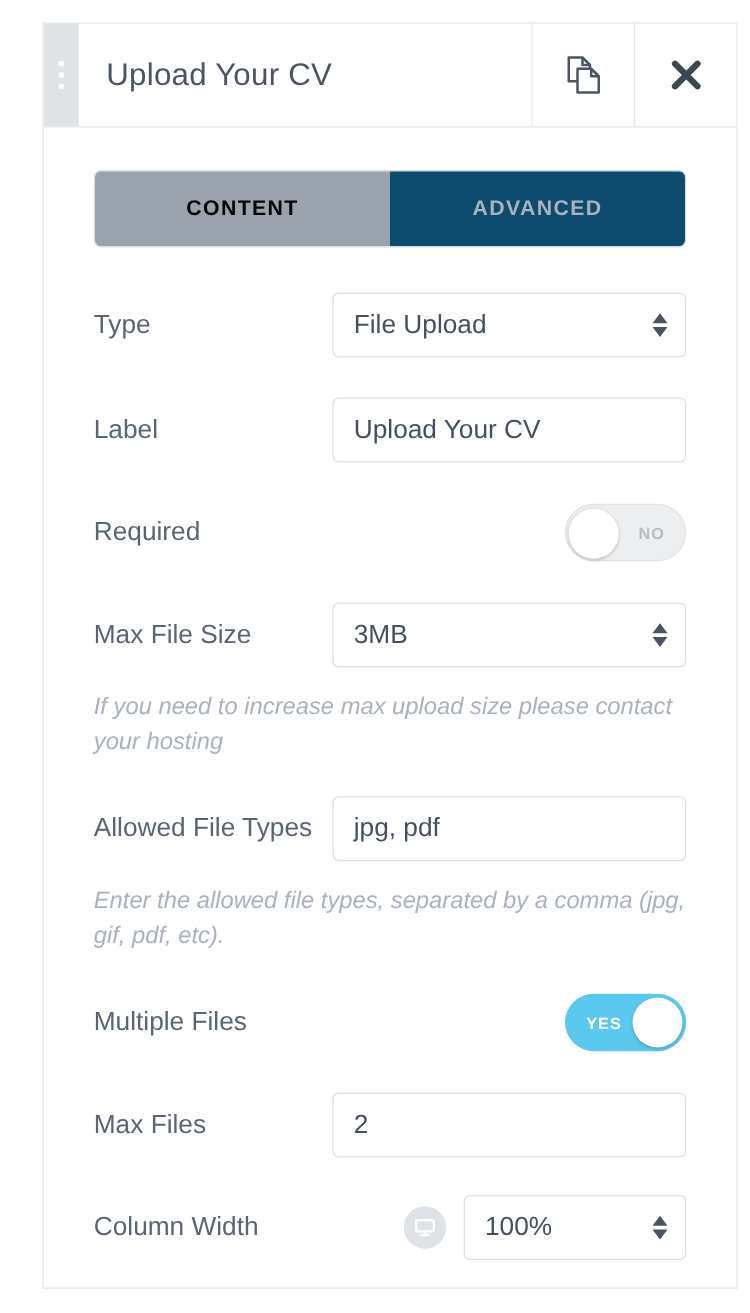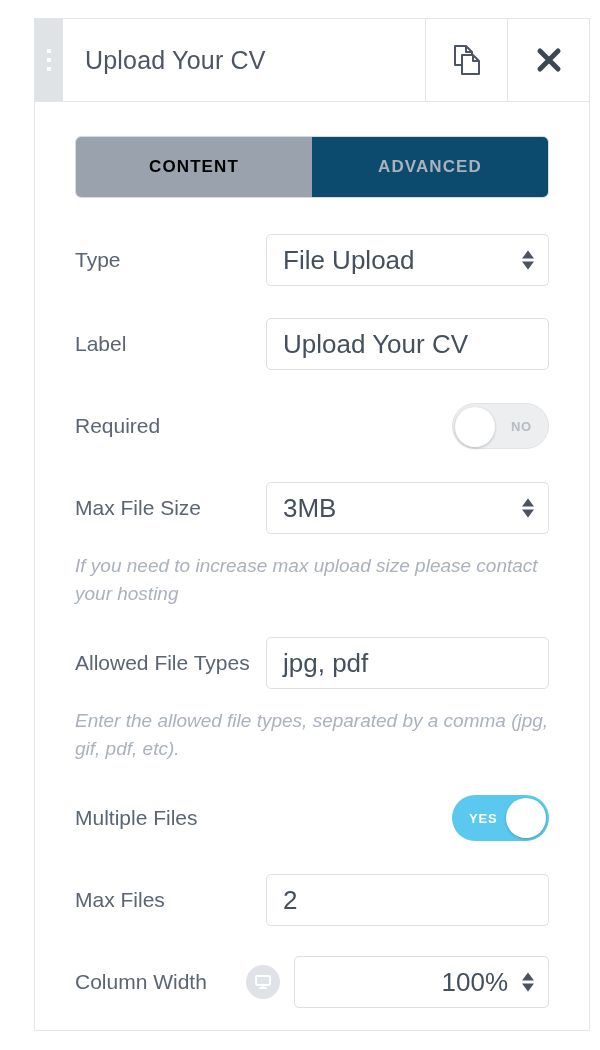--- a/index.html
+++ b/index.html
@@ -134,21 +134,21 @@
   
   .textbox, .selectbox {
     width: 283px;
     height: 52px;
     border: 1px solid #dcdfe3;
     border-radius: 5px;
     background: #ffffff;
     display: flex;
     align-items: center;
     padding: 0 16px;
-    font-size: 26px;
+    font-size: 21px;
     color: #44505e;
     cursor: text;
   }
   .selectbox { cursor: pointer; position: relative; padding-right: 40px; }
   .selectbox .value { flex: 1; }
 
   .spinner {
     position: absolute;
     right: 14px;
     top: 50%;
@@ -221,21 +221,21 @@
     height: 34px;
     border-radius: 50%;
     background: #dfe3e8;
     display: flex;
     align-items: center;
     justify-content: center;
     margin-right: 14px;
     cursor: pointer;
     flex: 0 0 auto;
   }
-  .selectbox.narrow { width: 255px; text-align: right; }
+  .selectbox.narrow { width: 178px; }
 </style>
 </head>
 <body>
 
 <div id="panel">
 
   <div class="header">
 
     <div class="drag-handle">
       <i></i>

